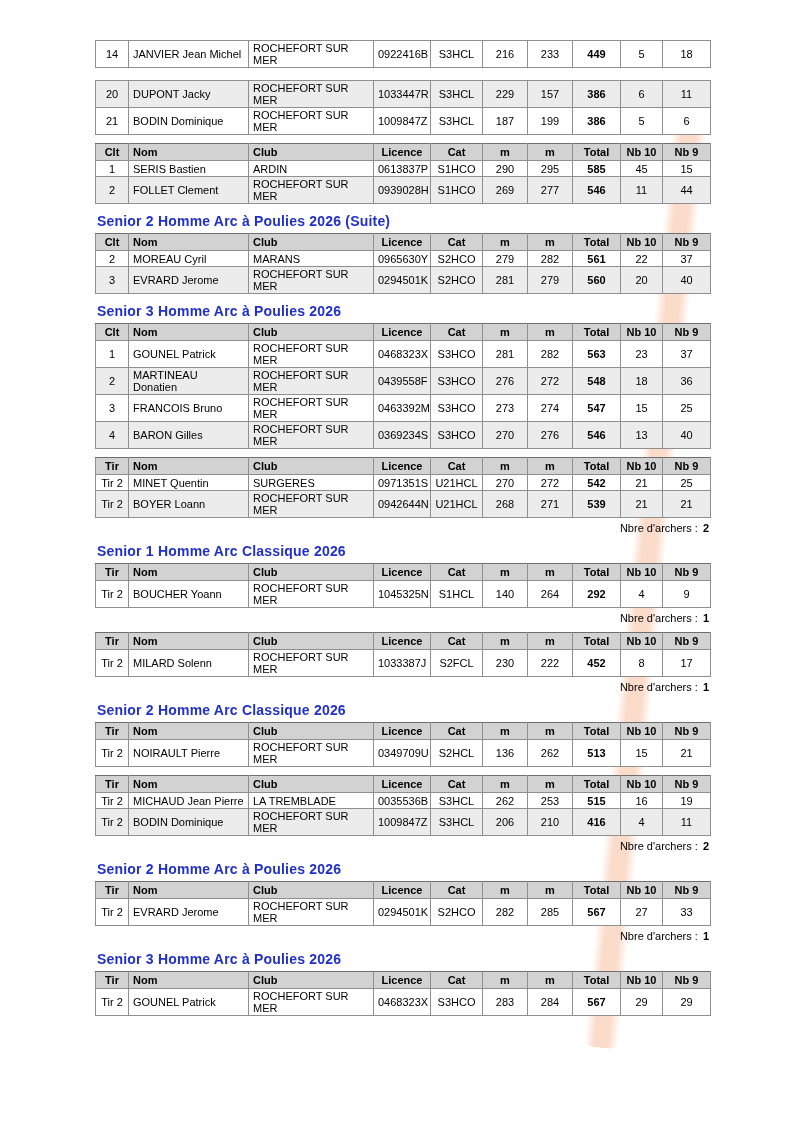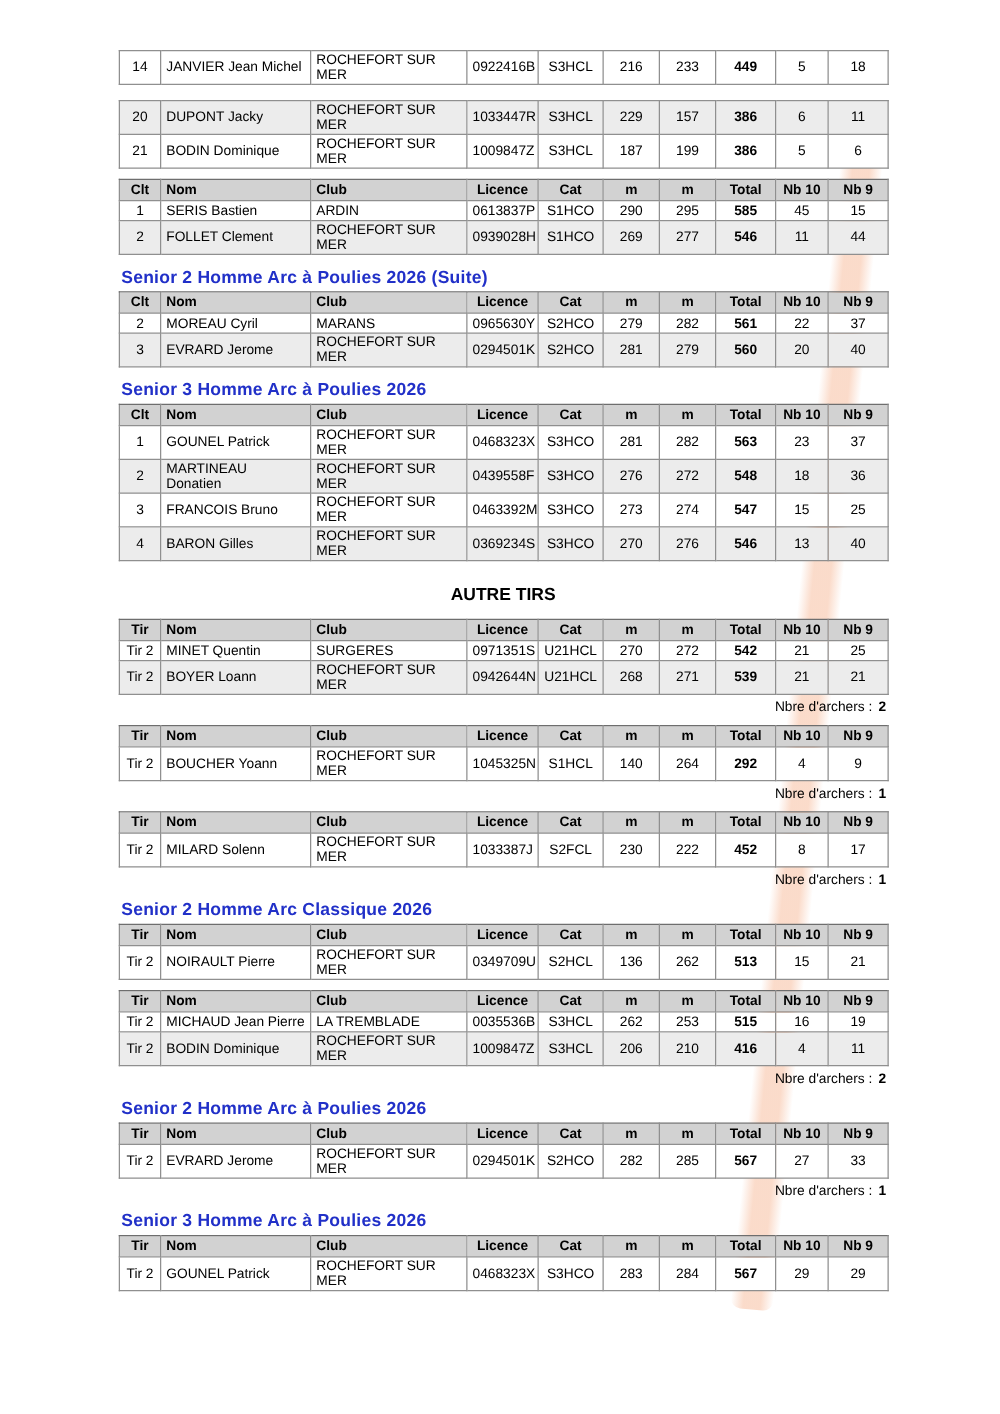--- a/index.html
+++ b/index.html
@@ -303,21 +303,20 @@
             <td>S3HCO</td>
             <td>270</td>
             <td>276</td>
             <td class="total">546</td>
             <td>13</td>
             <td>40</td>
           </tr>
         </tbody>
       </table>
     </div>
-    <div class="center-heading">AUTRE TIRS</div>
     <div class="section">
       <table class="results">
         <colgroup>
           <col style="width: 33px;">
           <col style="width: 120px;">
           <col style="width: 125px;">
           <col style="width: 57px;">
           <col style="width: 52px;">
           <col style="width: 45px;">
           <col style="width: 45px;">
@@ -362,20 +361,21 @@
             <td>271</td>
             <td class="total">539</td>
             <td>21</td>
             <td>21</td>
           </tr>
         </tbody>
       </table>
       <div class="archers">Nbre d'archers : <b>2</b></div>
     </div>
     <div class="section">
+      <div class="section-title">Senior 1 Homme Arc Classique 2026</div>
       <table class="results">
         <colgroup>
           <col style="width: 33px;">
           <col style="width: 120px;">
           <col style="width: 125px;">
           <col style="width: 57px;">
           <col style="width: 52px;">
           <col style="width: 45px;">
           <col style="width: 45px;">
           <col style="width: 48px;">

